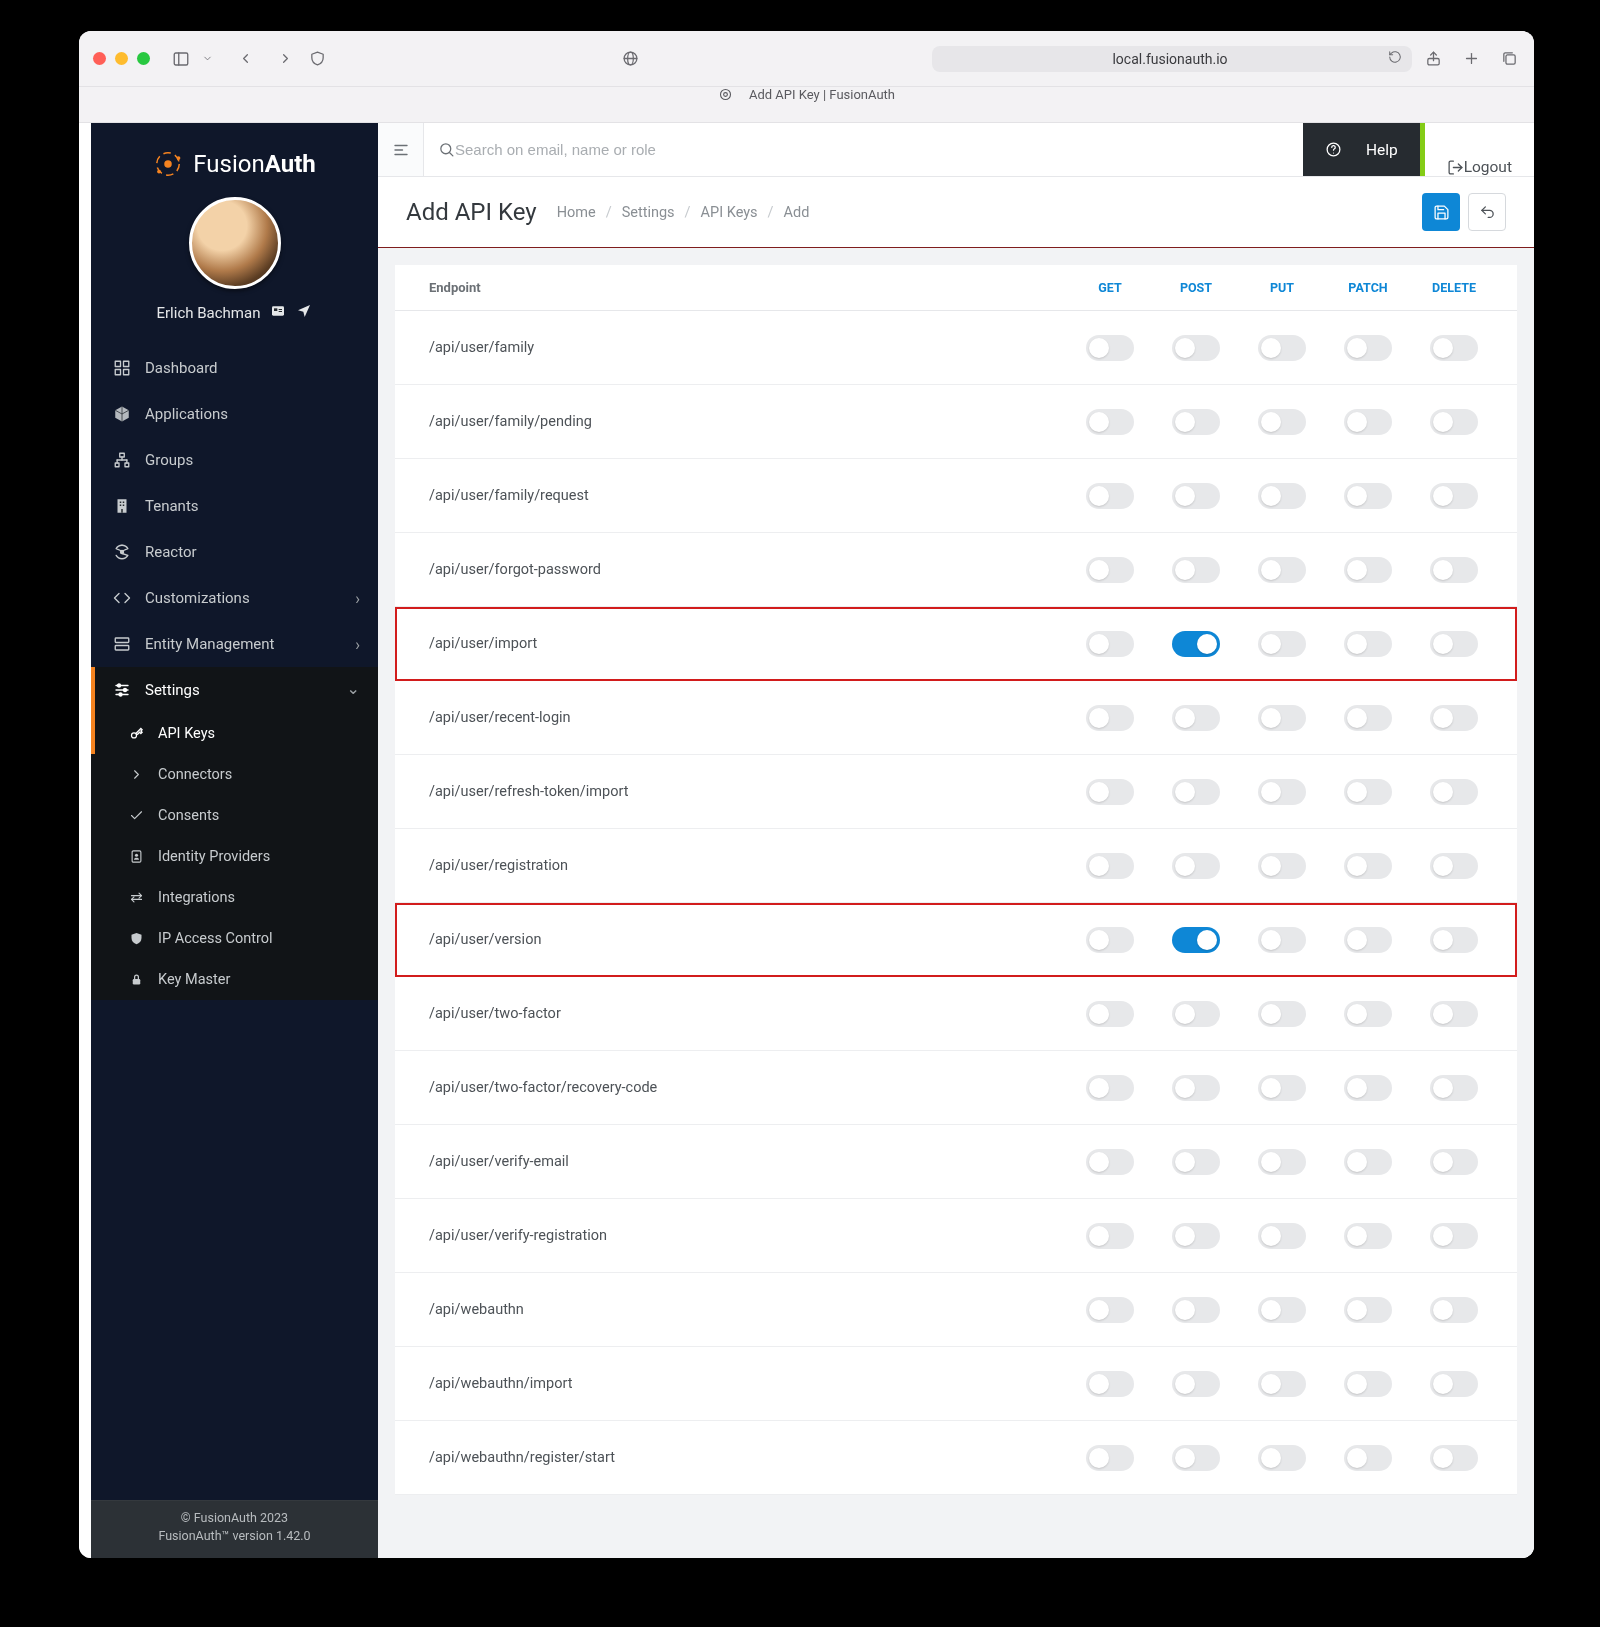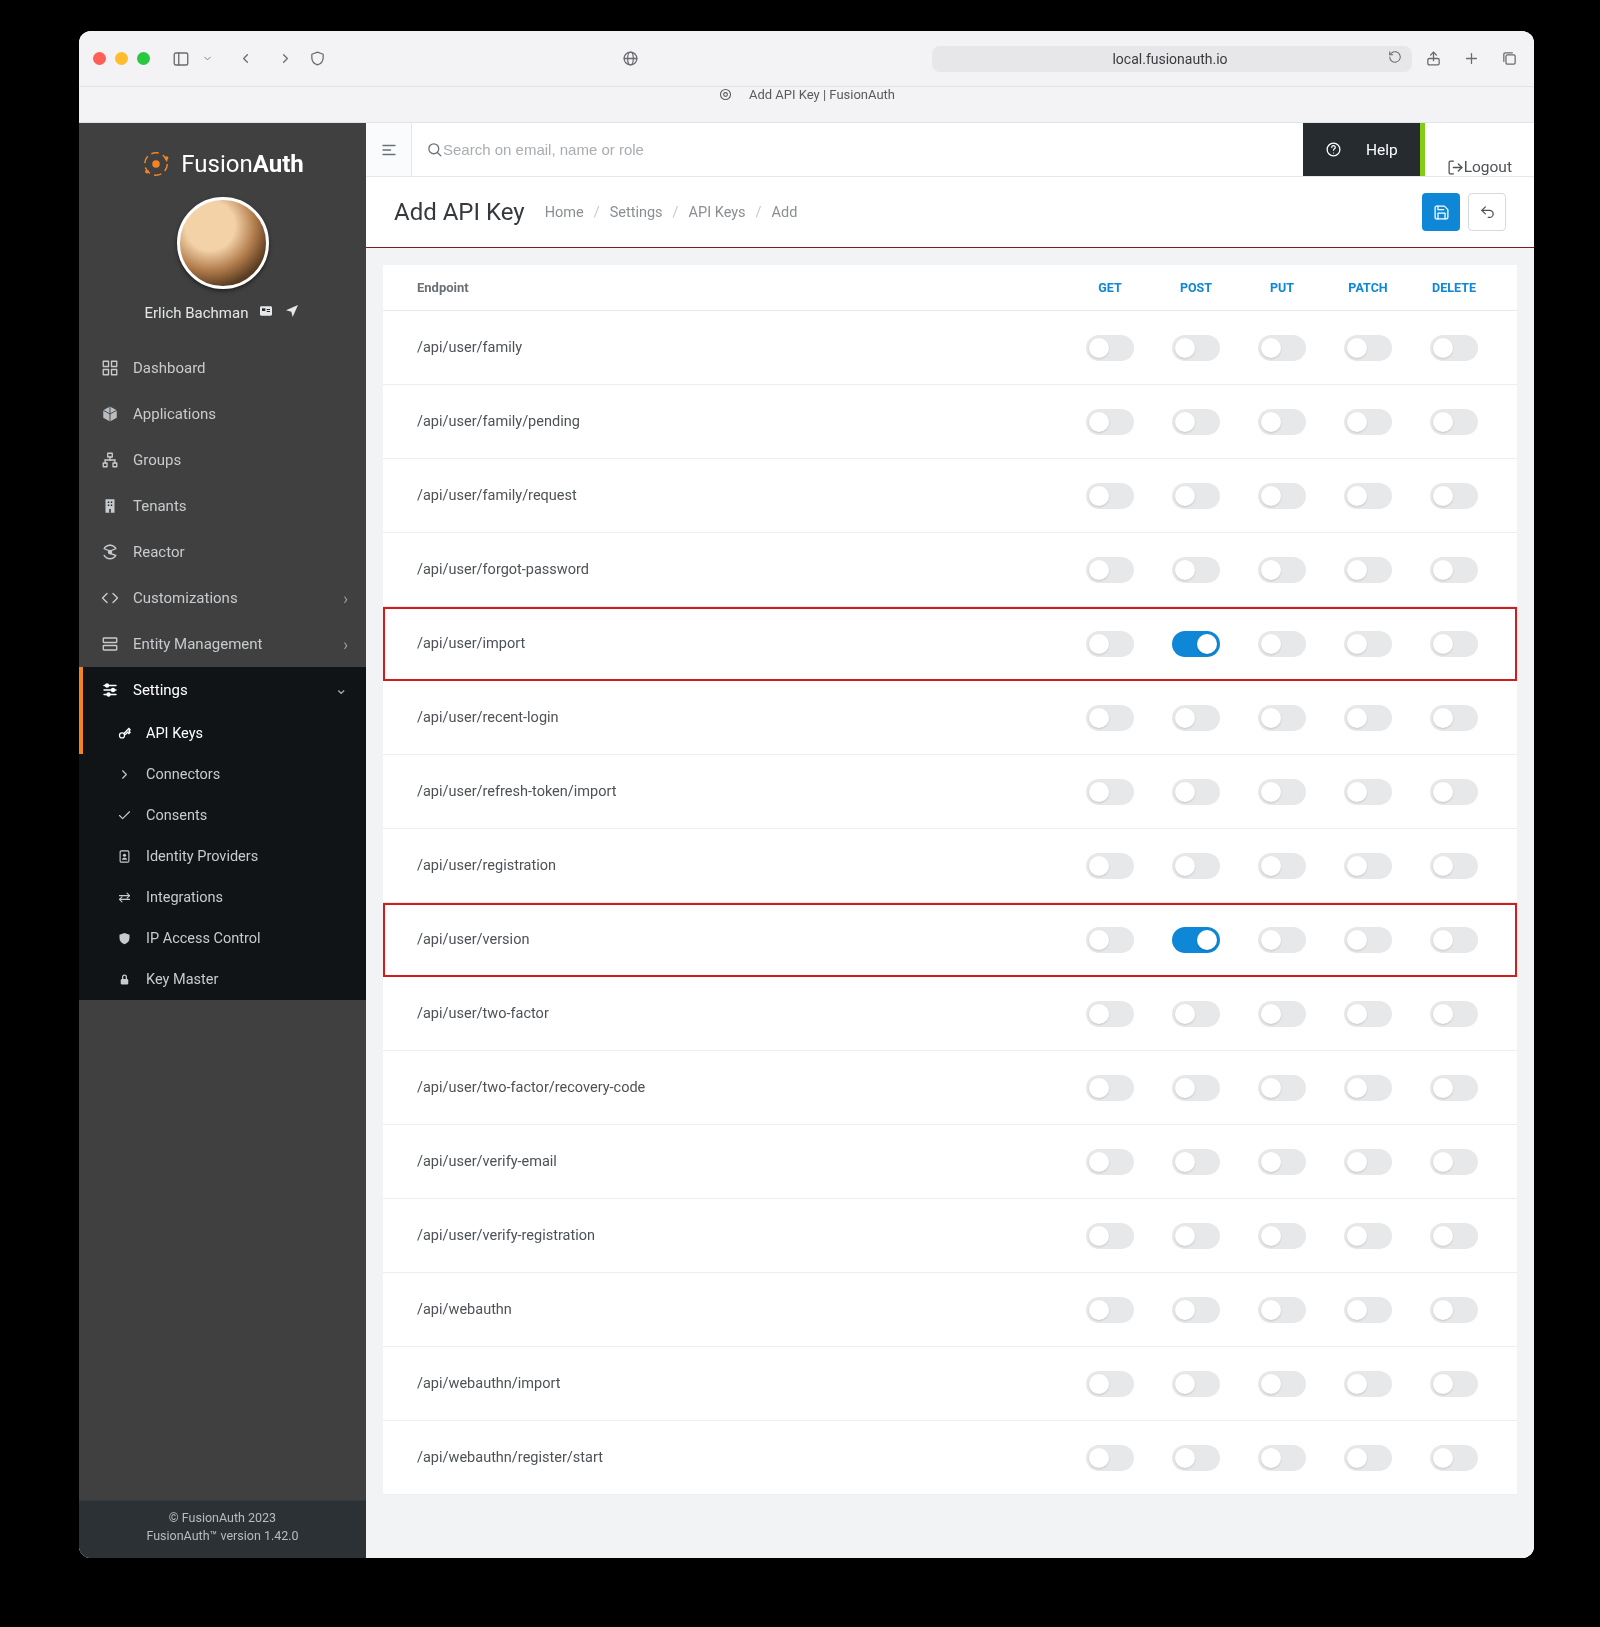--- a/index.html
+++ b/index.html
@@ -27,21 +27,21 @@
 .right-chrome svg { width:17px; height:17px; }
 
 
 .tab-bar { height:36px; background:#f3f2f4; display:flex; justify-content:center; gap:16px; border-bottom:1px solid #e3e2e5; color:#5a5a5f; font-size:13px;}
 .tab-bar svg { width:15px; height:15px; }
 
 
 .app { position:absolute; top:92px; left:0; right:0; bottom:0; display:flex; background:#fff; }
 
 
-.sidebar { width:287px; background:#404040; color:#c7cbce; display:flex; flex-direction:column; flex-shrink:0;}
+.sidebar { width:287px; background:#0f172a; color:#c7cbce; display:flex; flex-direction:column; flex-shrink:0;margin-left:12px;}
 .logo-block { padding:26px 20px 18px; display:flex; justify-content:center; }
 .logo { display:flex; align-items:center; gap:10px; color:#fff; font-size:24px; font-weight:400;}
 .logo b{font-weight:700;}
 .logo-mark { width:30px; height:30px; }
 .user-block { display:flex; flex-direction:column; align-items:center; padding-bottom:22px;}
 .avatar { width:92px; height:92px; border-radius:50%; background: radial-gradient(circle at 35% 30%, #f3d2a8 0 30%, #b07a4a 55%, #5b3d23 75%, #3a2715 100%); border:3px solid #fff; box-shadow:0 2px 4px rgba(0,0,0,.5);}
 .user-name-row { margin-top:14px; display:flex; align-items:center; gap:10px; color:#e5e7e9; font-size:15px;}
 .user-name-row svg { width:16px; height:16px; fill:#e5e7e9;}
 .nav { flex:1; overflow-y:auto; }
 .nav-item { display:flex; align-items:center; gap:14px; padding:14px 22px; font-size:15px; color:#c7cbce; cursor:pointer; position:relative;}

